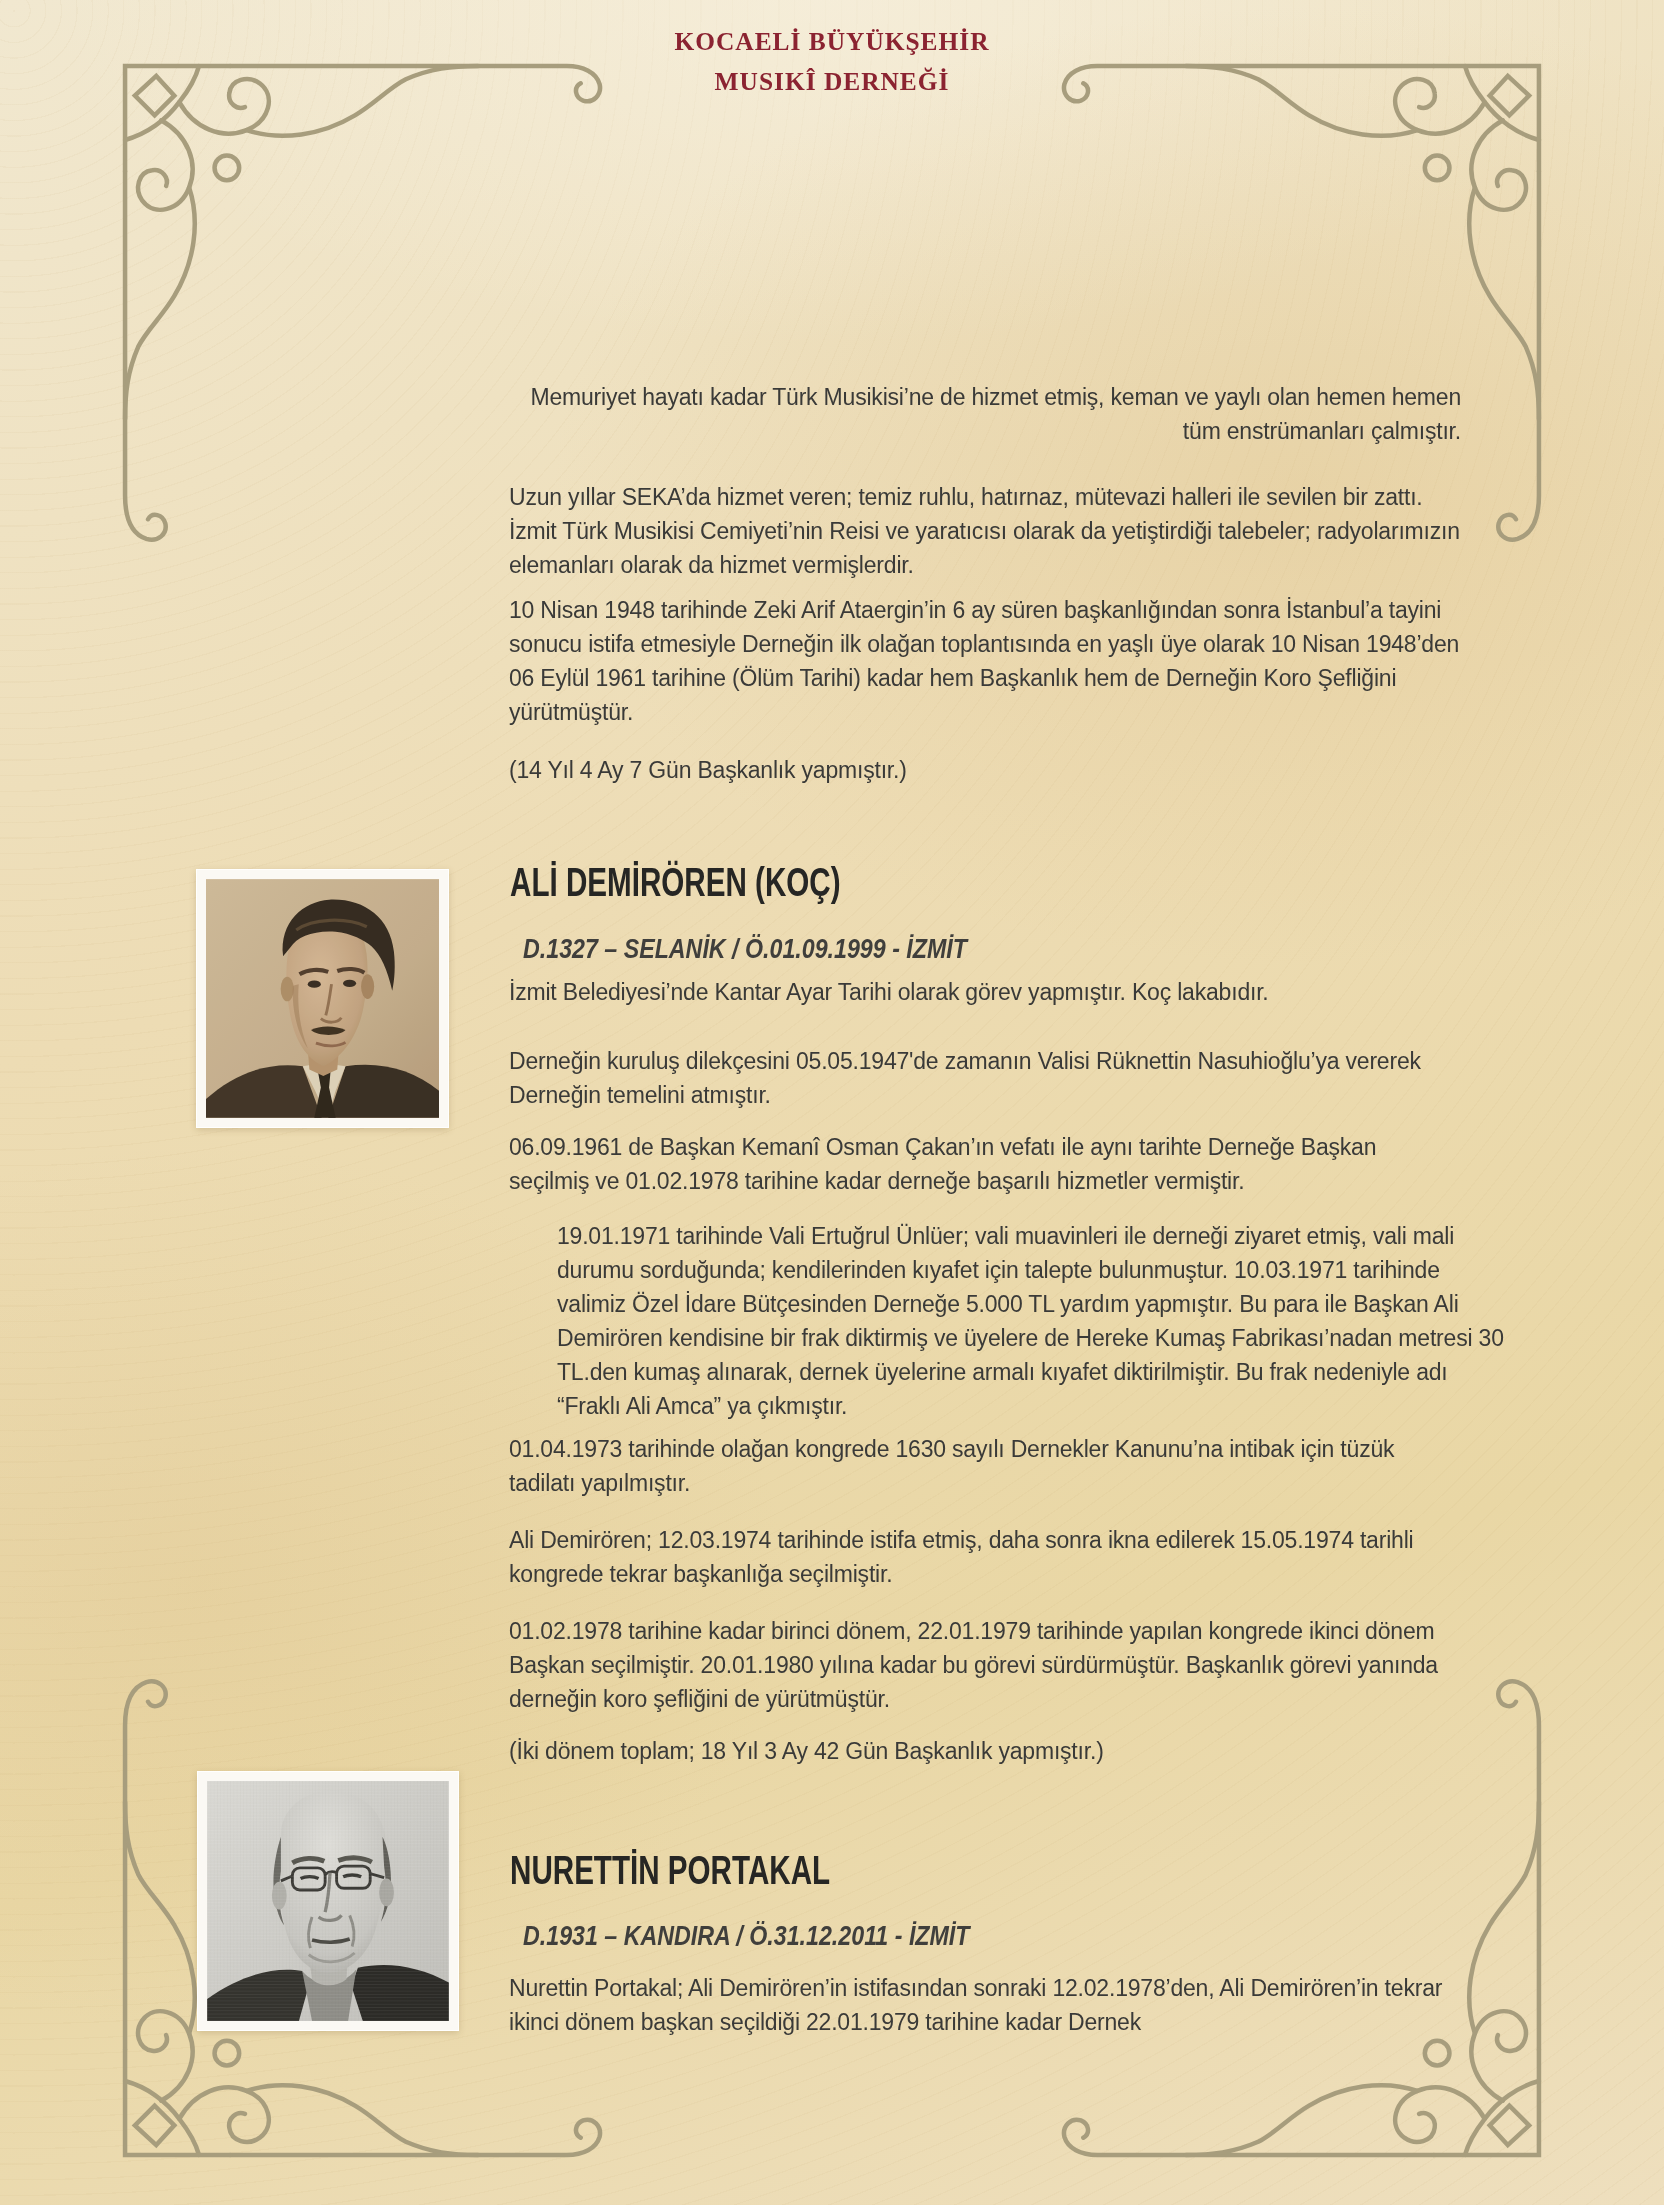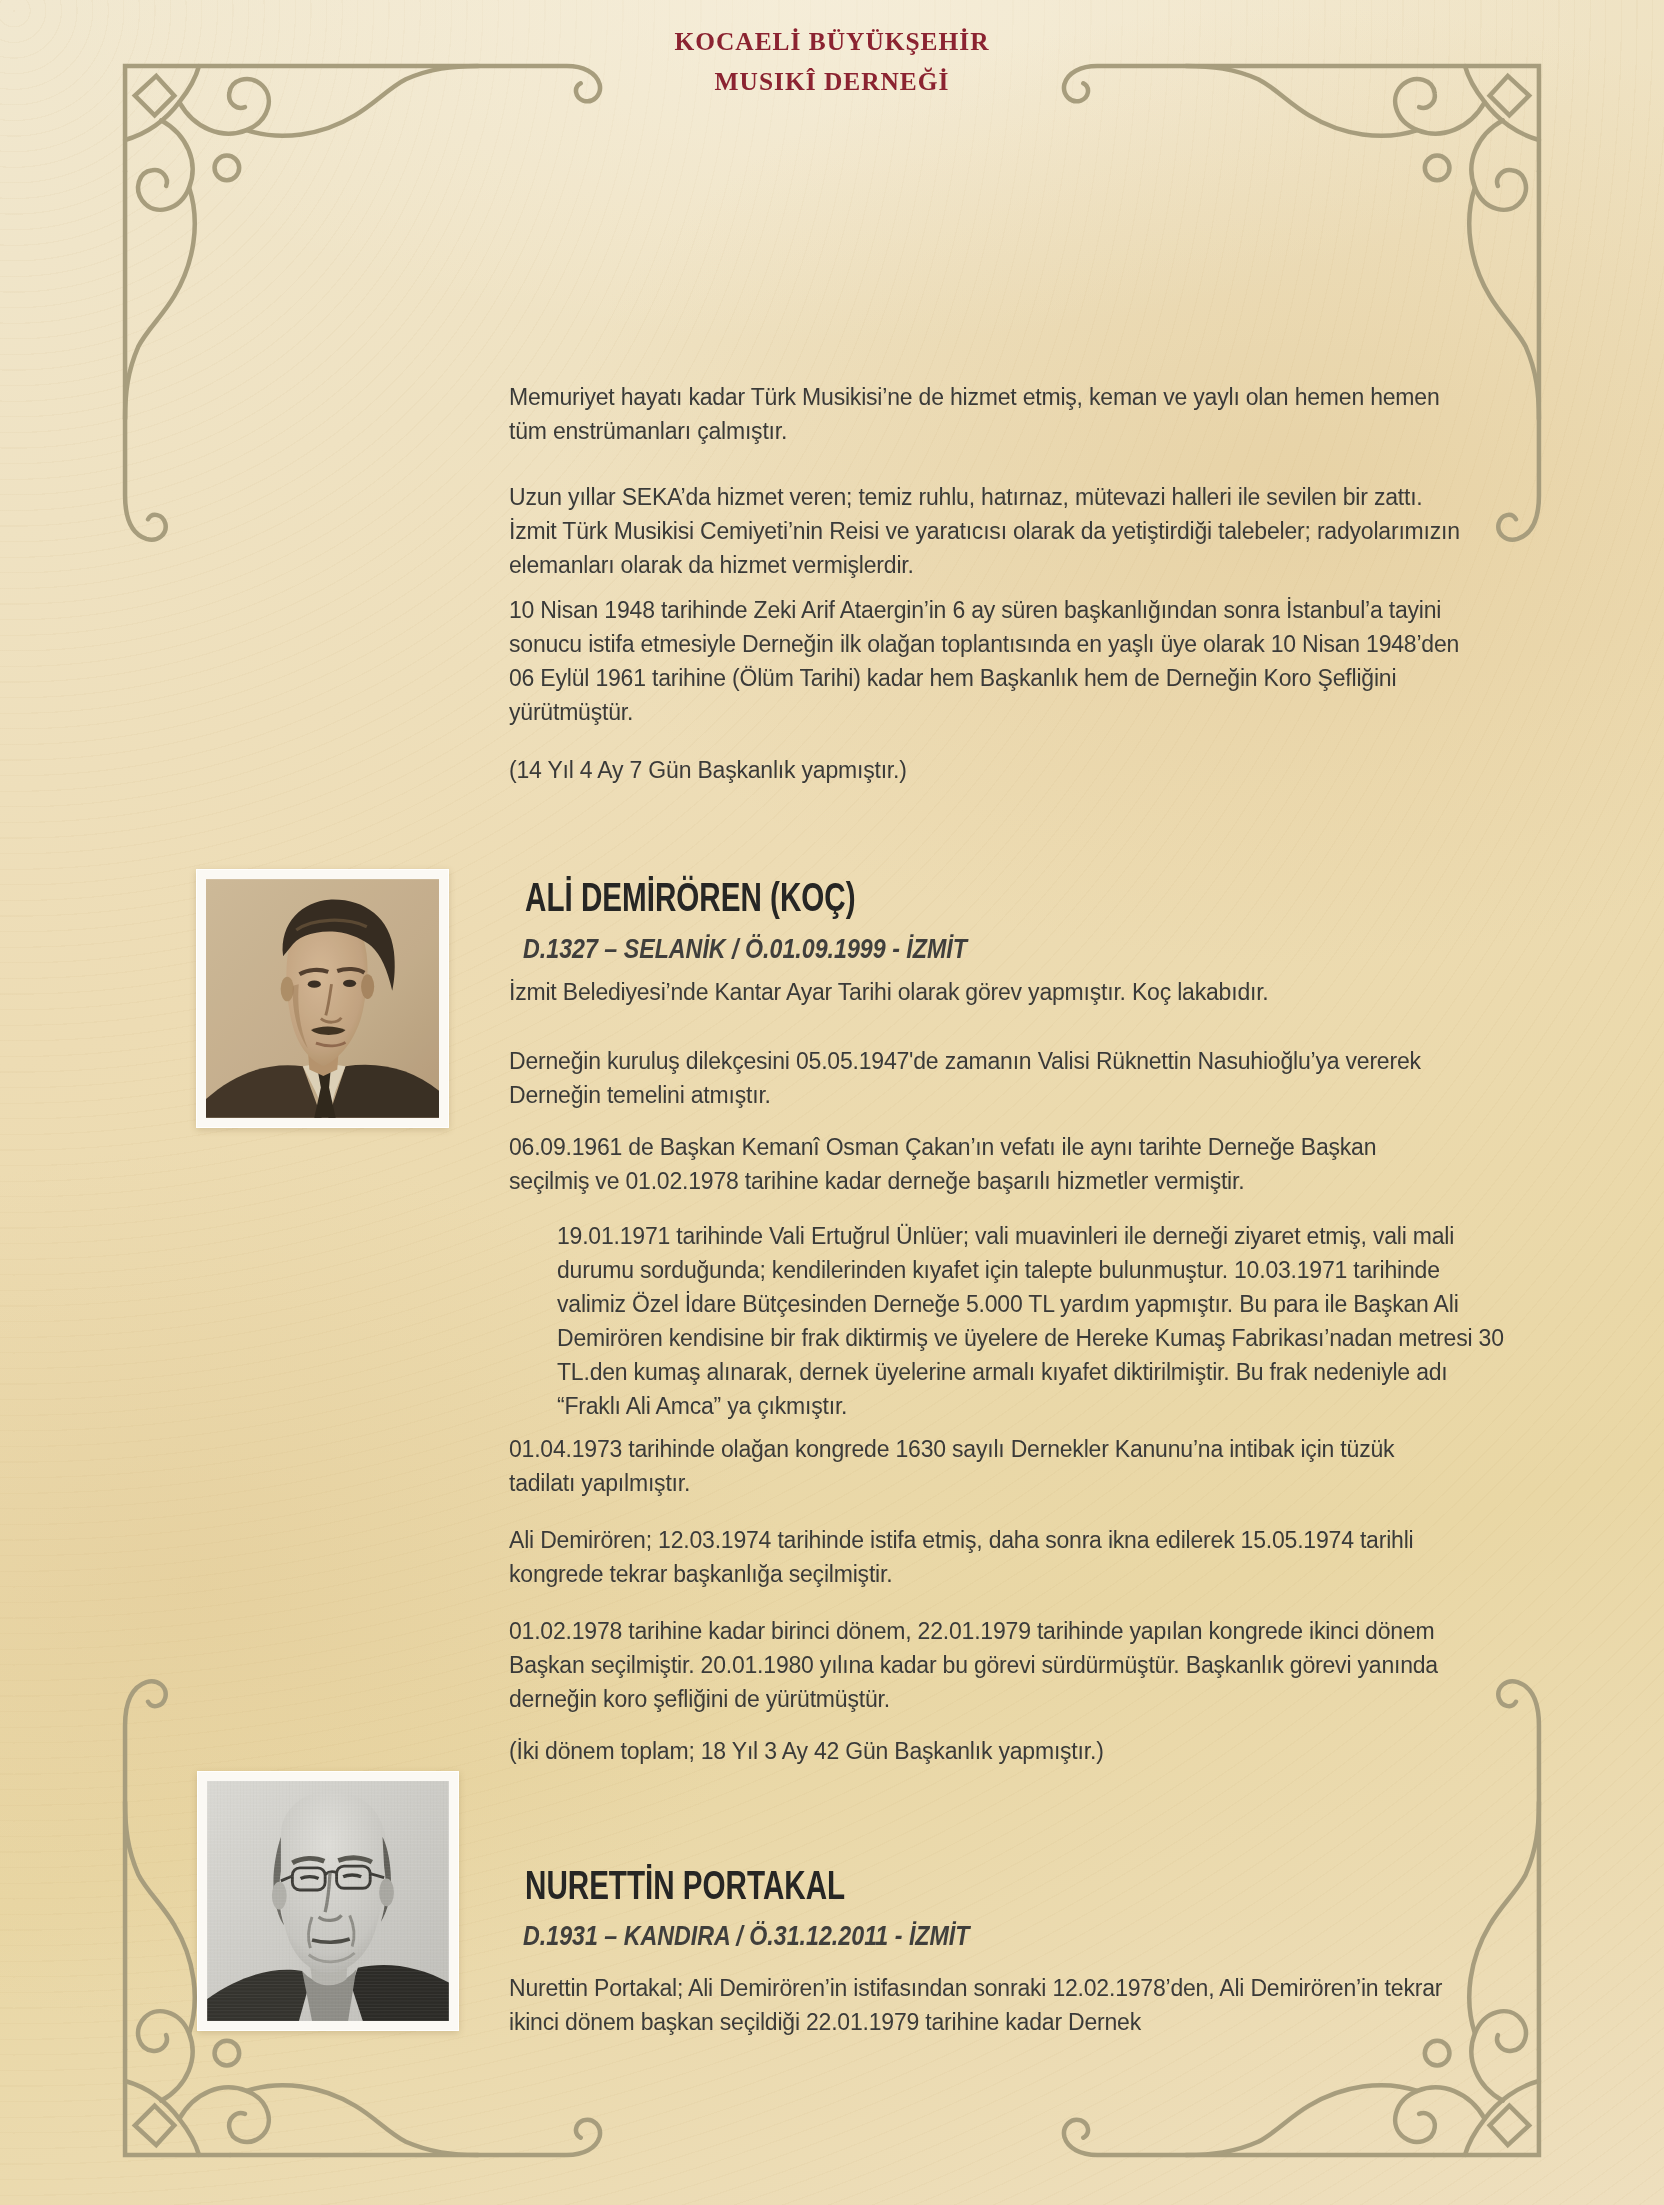--- a/index.html
+++ b/index.html
@@ -40,27 +40,27 @@
     font-size:25.4px;line-height:40px;letter-spacing:1px;
     color:var(--title-red);
   }
 
   .body-par{
     position:absolute;left:509px;width:952px;
     font-size:23px;line-height:34px;letter-spacing:-0.2px;
     color:var(--body-text);
     margin:0;
   }
-  .p-intro-1{top:380px;}
+  .p-intro-1{top:380px;text-align:right;}
   .p-intro-2{top:480px;}
   .p-intro-3{top:593px;}
   .p-intro-4{top:753px;}
 
   .section-heading{
-    position:absolute;left:509px;width:1067px;margin:16px;
+    position:absolute;left:509px;width:1067px;margin:1px;
     font-size:40px;line-height:43px;font-weight:bold;
     color:var(--heading-black);
     white-space:nowrap;
   }
   .section-heading > span{display:inline-block;transform:scaleX(0.74);transform-origin:left center;letter-spacing:0px;}
   .h-sec1{top:860px;}
   .h-sec2{top:1848px;}
 
   .section-dates{
     position:absolute;left:514px;width:1067px;margin:9px;

